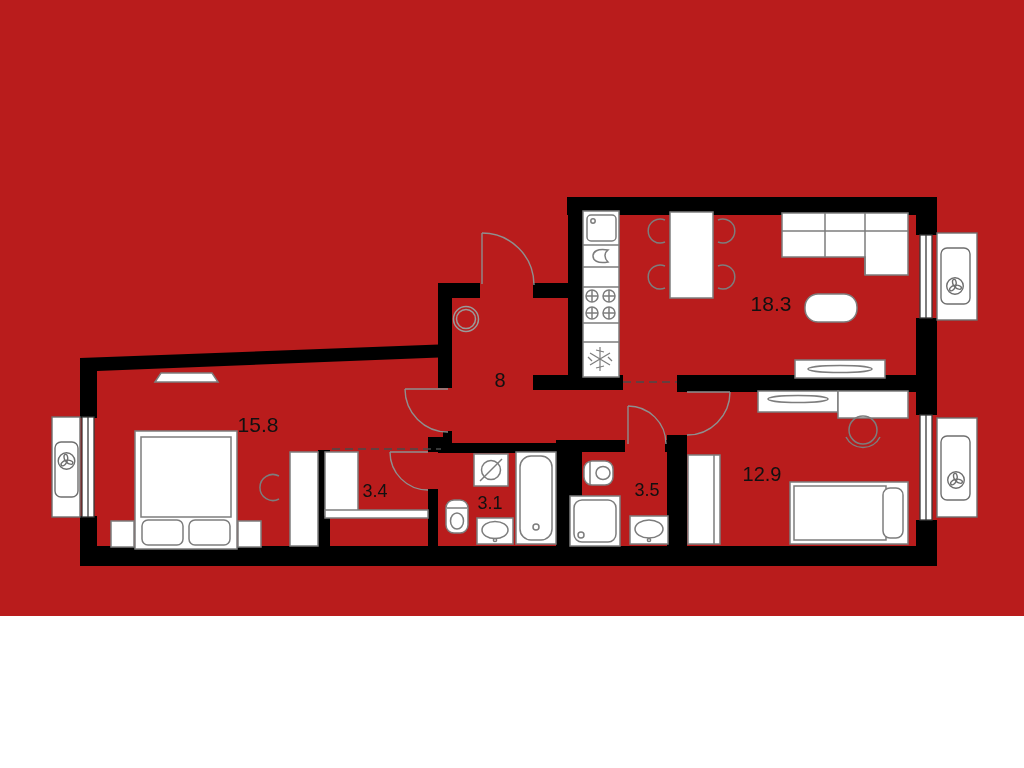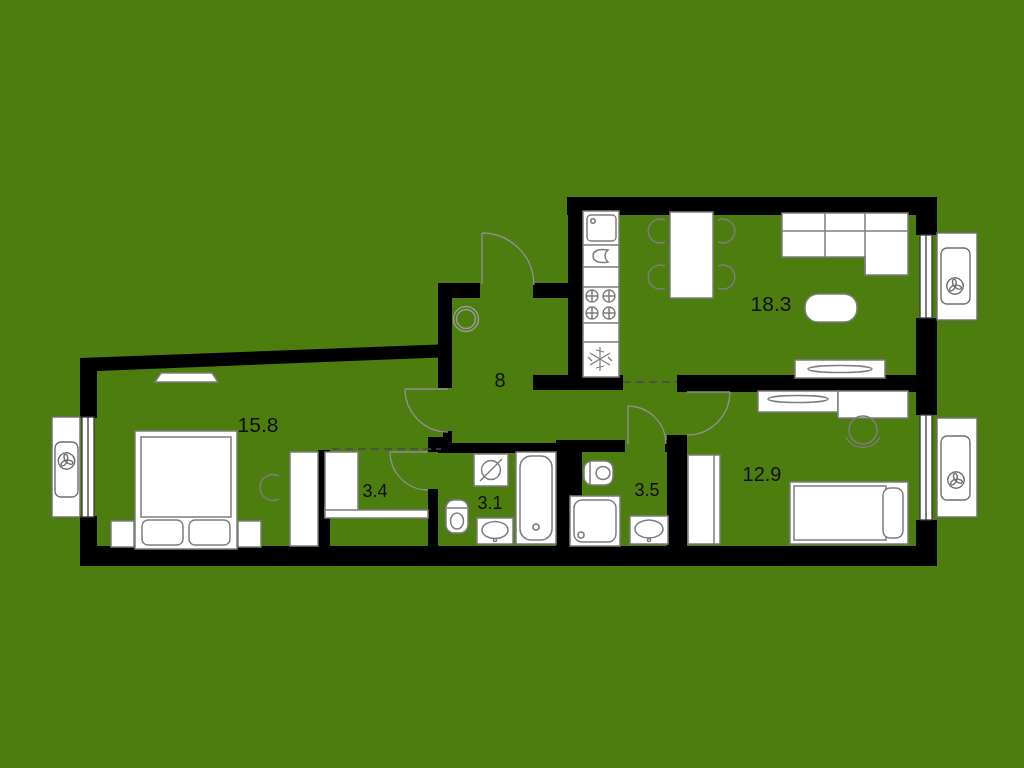--- a/index.html
+++ b/index.html
@@ -1,16 +1,16 @@
 <!DOCTYPE html>
 <html><head>
 <meta charset="utf-8">
 <style>
   html,body{margin:0;padding:0;background:#ffffff;}
-  .stage{position:relative;width:1024px;height:768px;background:#4d7c0f;overflow:hidden;}
+  .stage{position:relative;width:1024px;height:616px;background:#b91c1c;overflow:hidden;}
   svg{display:block;}
   .room-label{font-family:"Liberation Sans","DejaVu Sans",sans-serif;fill:#111111;}
   .lbl-lg{font-size:21px;}
   .lbl-md{font-size:20px;}
   .lbl-sm{font-size:18px;}
 </style>
 </head>
 <body>
 
 <div class="stage">

